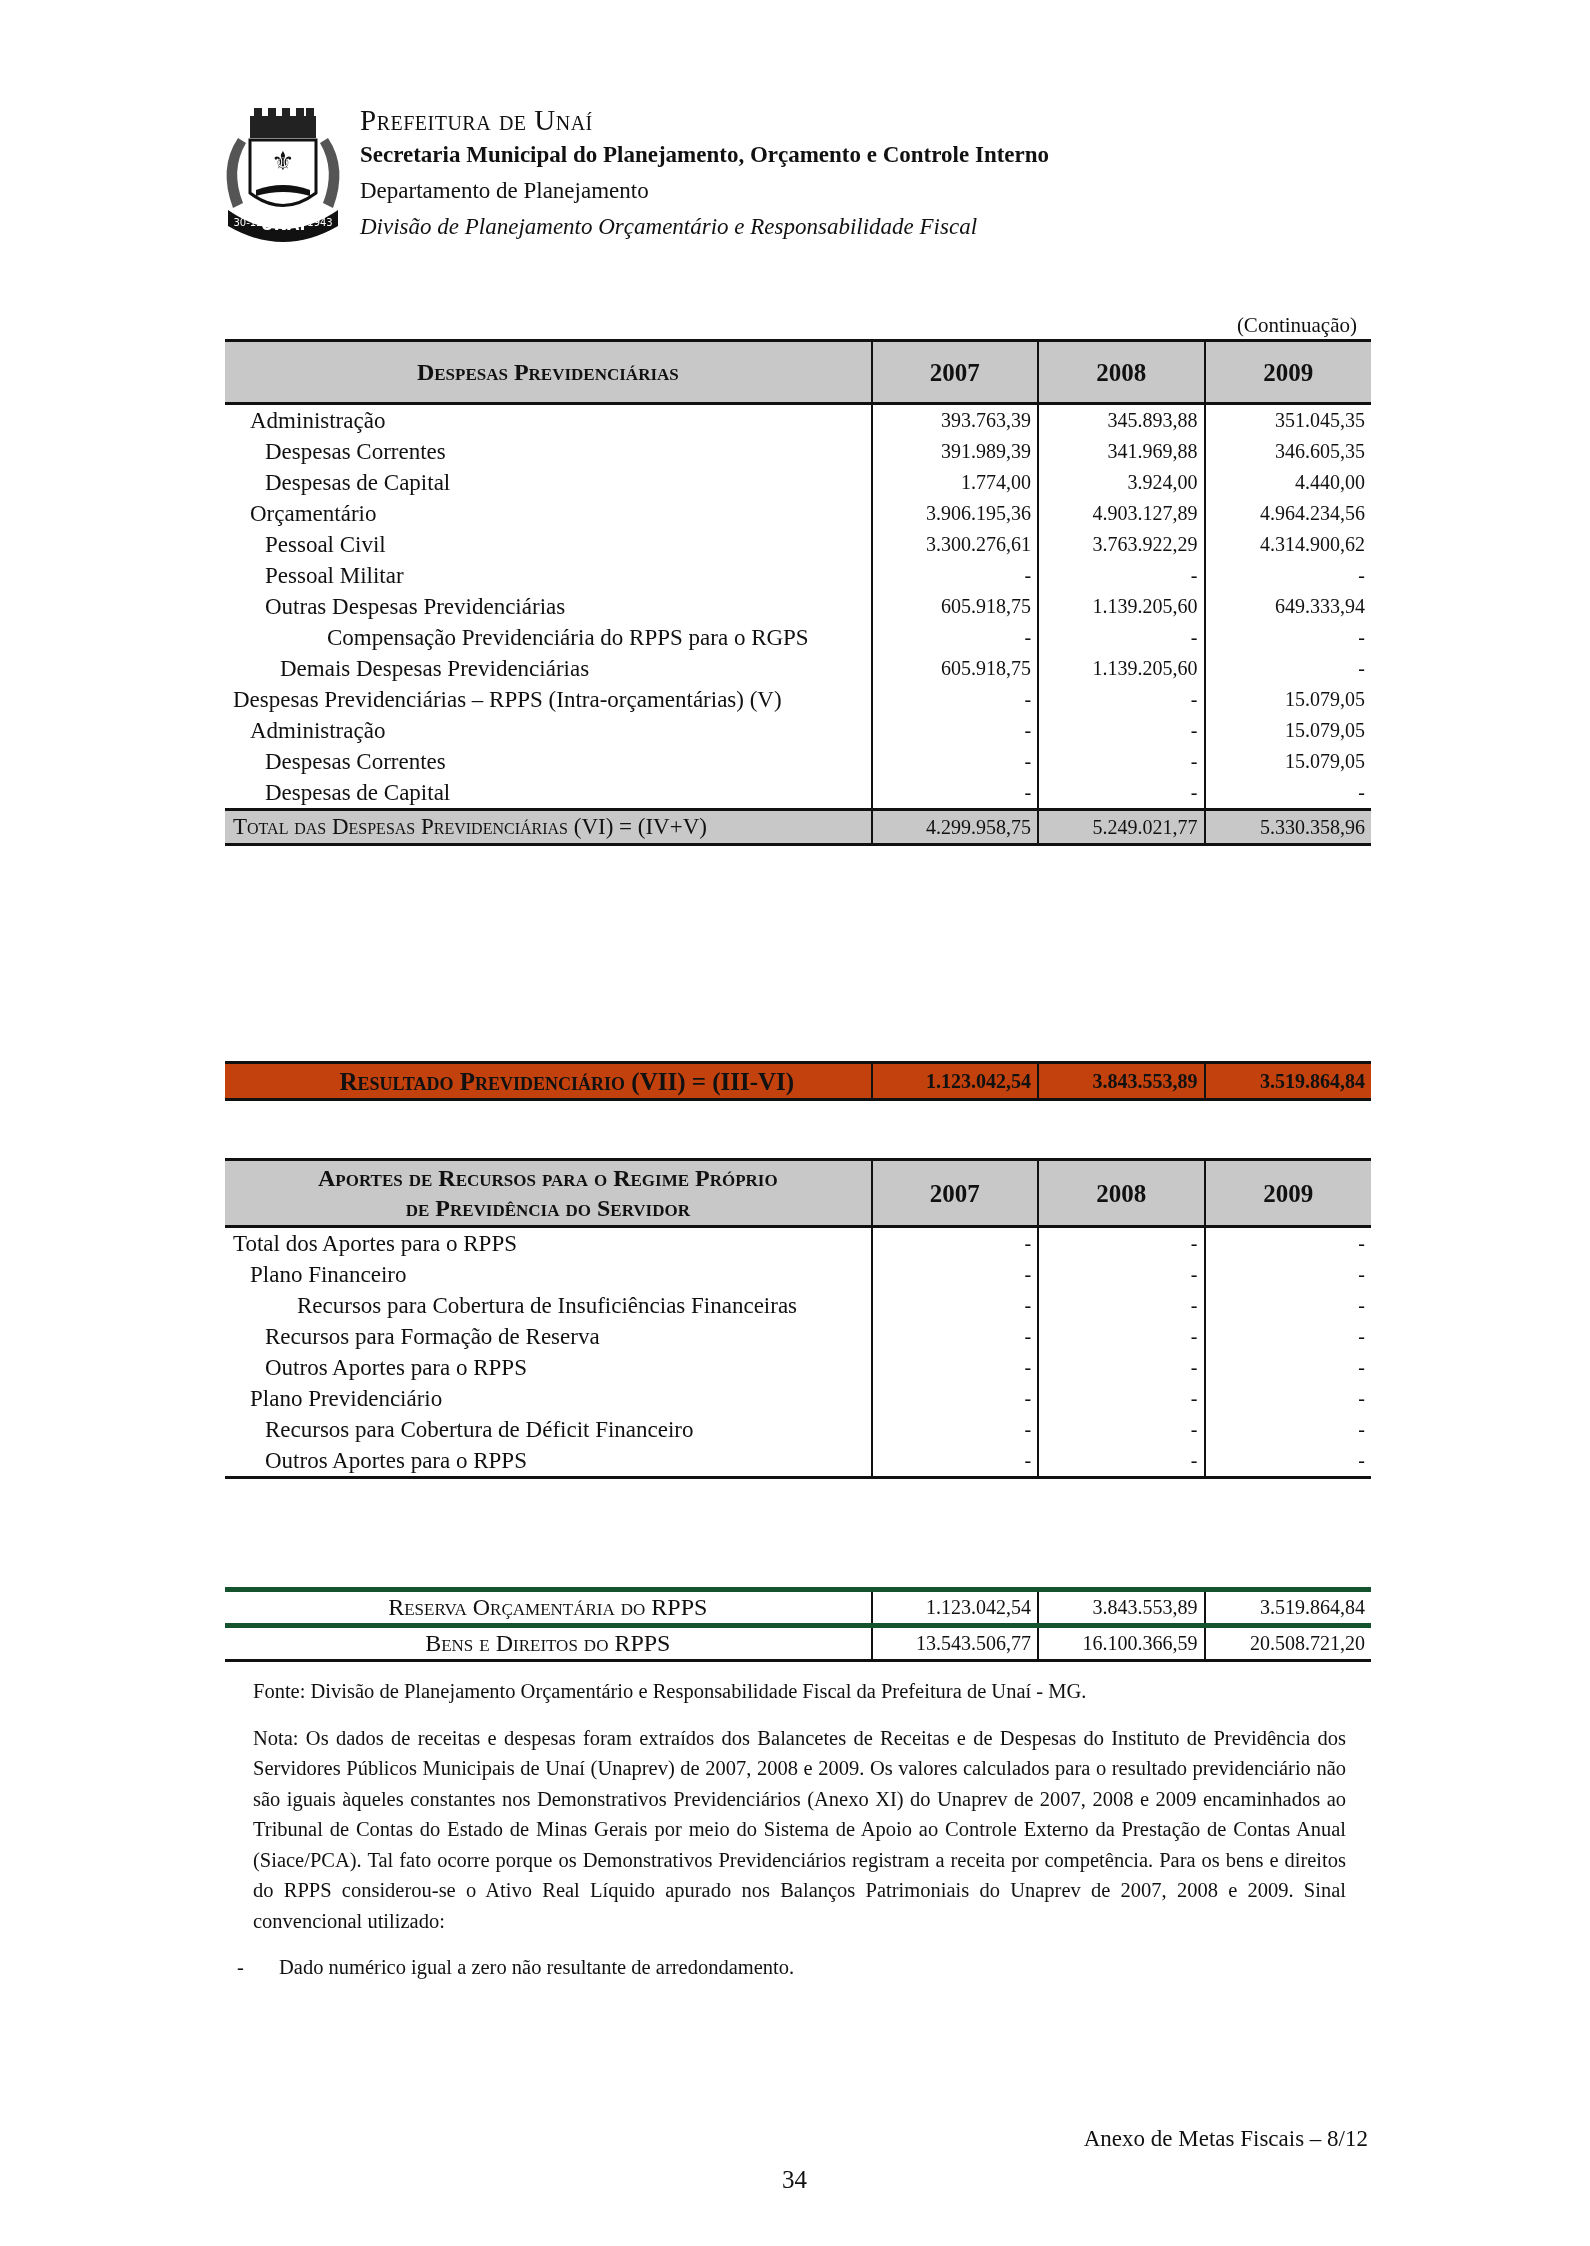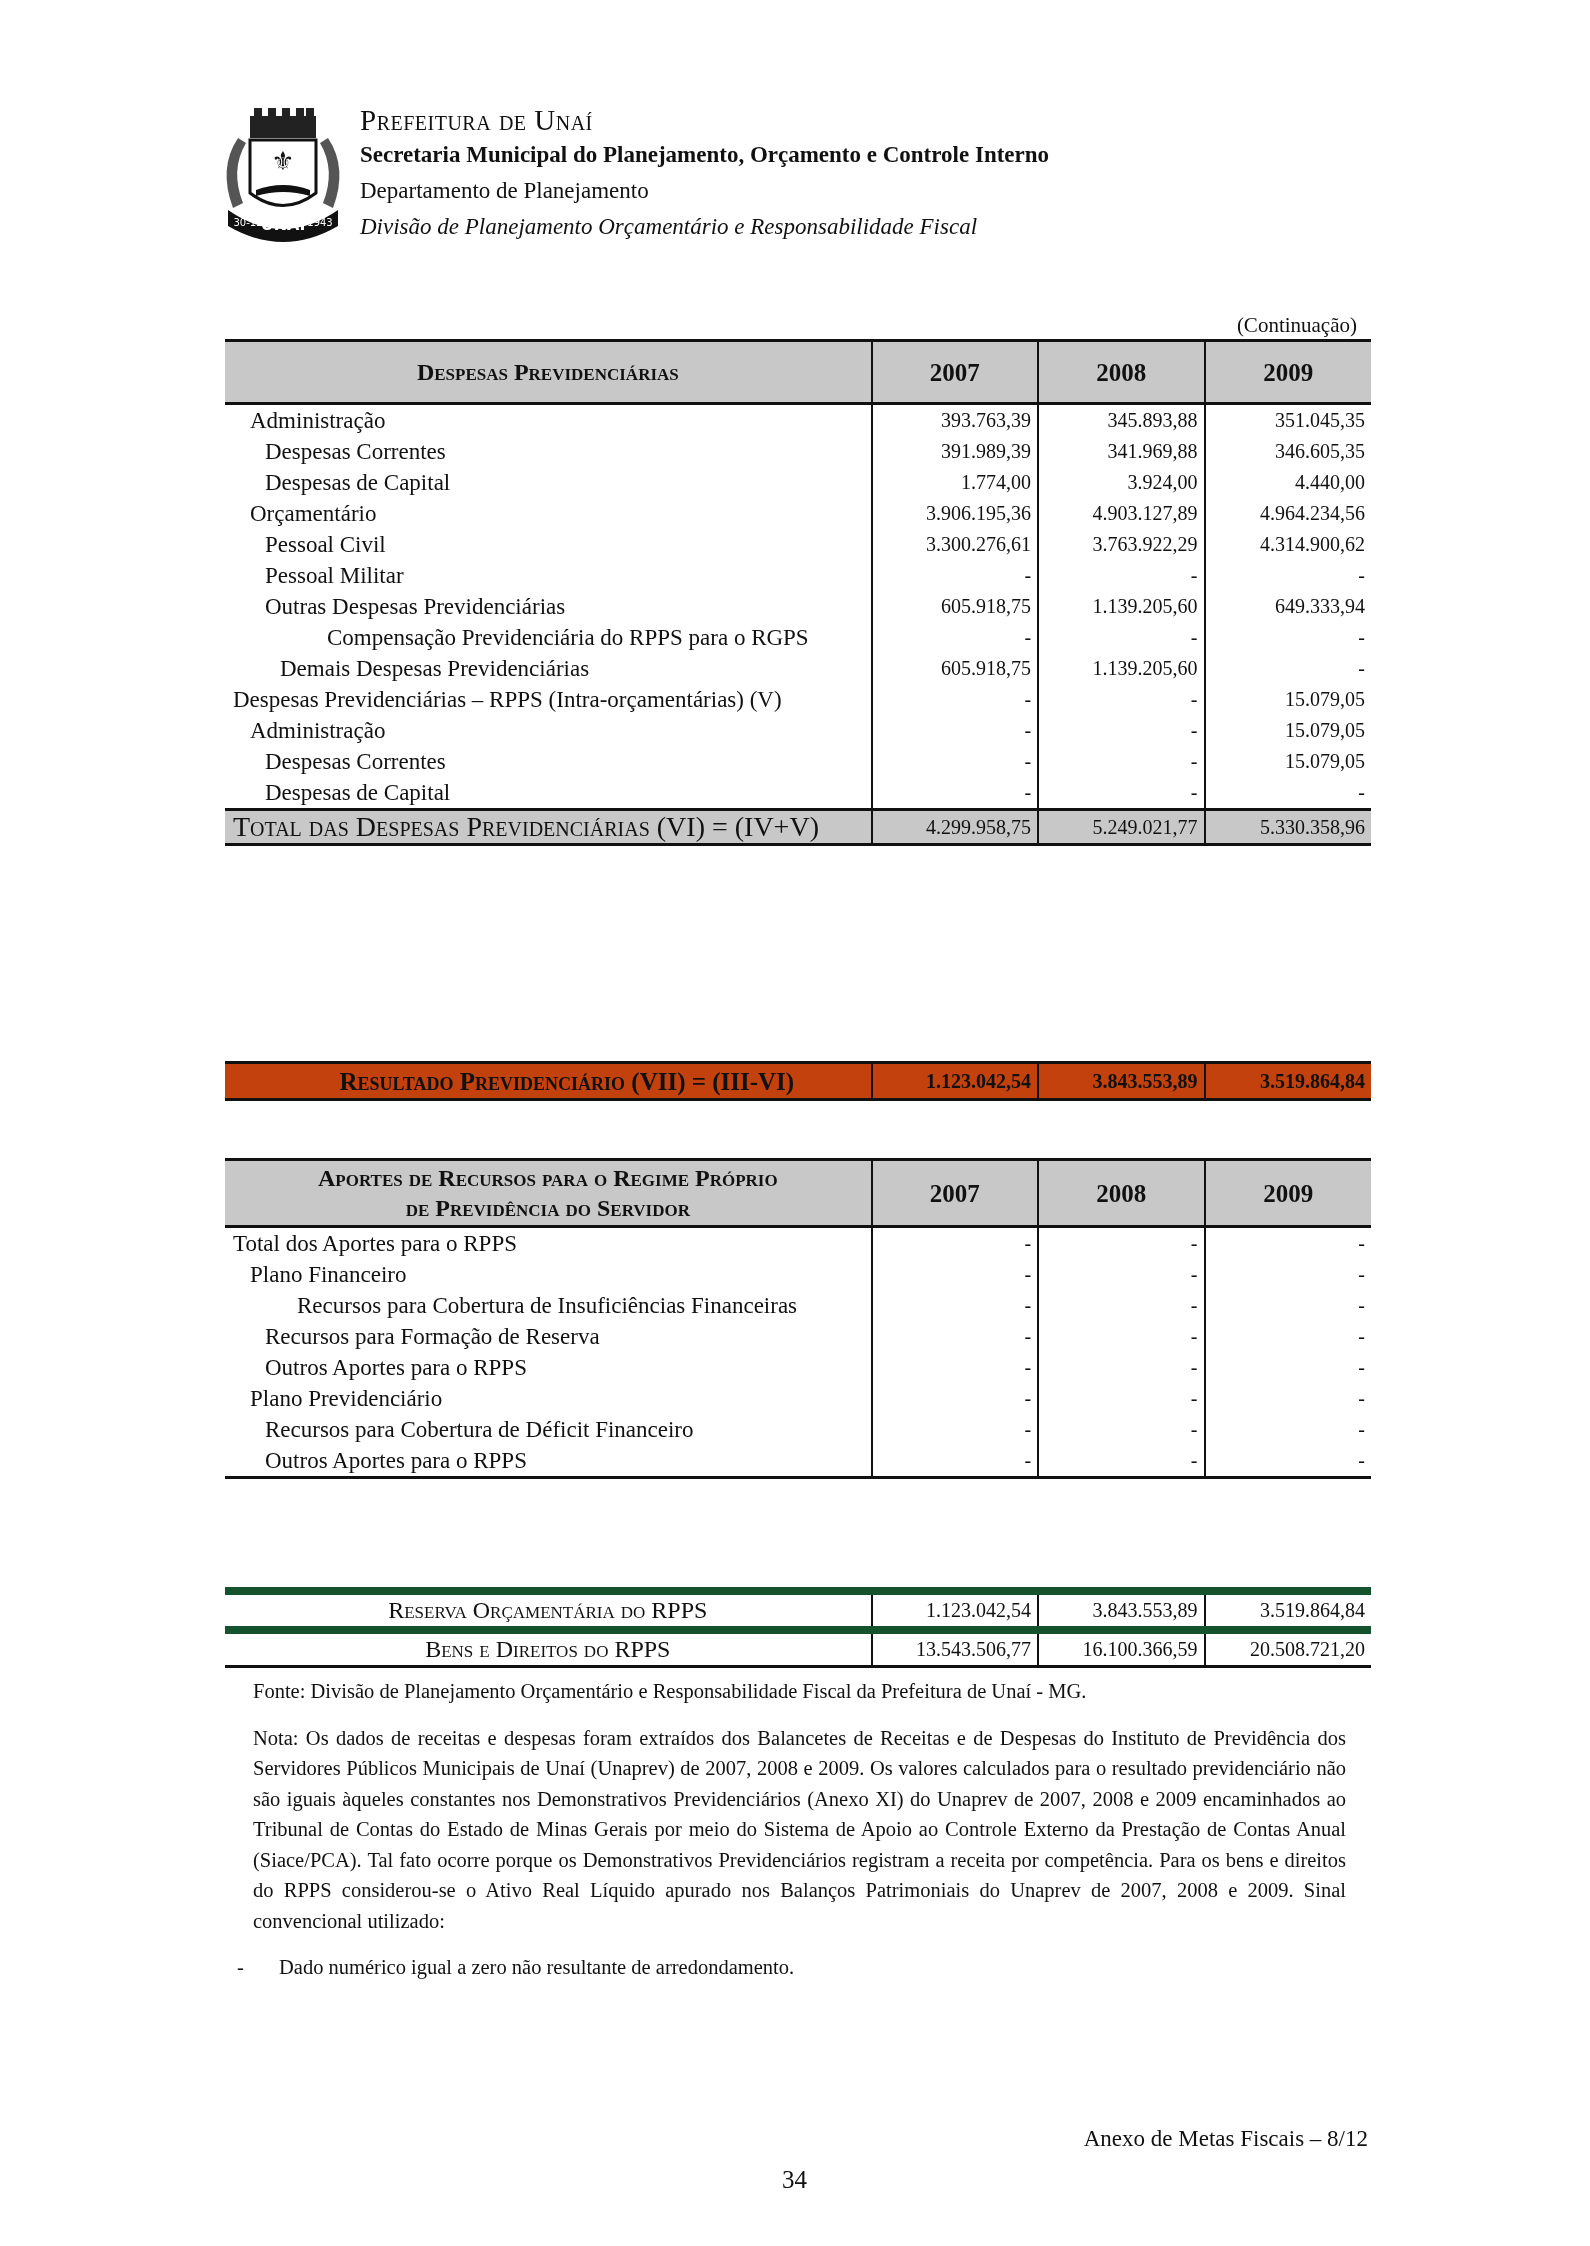--- a/index.html
+++ b/index.html
@@ -23,31 +23,31 @@
   table.t td.num { text-align:right; font-size:20px; border-left:2px solid #111; }
   table.t th.yr { border-left:2px solid #111; font-variant:normal; font-family:"Liberation Serif",serif; font-size:25px; }
   table.t thead tr { border-top:3px solid #111; border-bottom:3px solid #111; }
   table.t tbody tr:last-child { border-bottom:3px solid #111; }
   .lbl { text-align:left; }
   .i0 { padding-left:8px !important; }
   .i1 { padding-left:25px !important; }
   .i2 { padding-left:40px !important; }
   .i3 { padding-left:55px !important;margin-top:20px; }
   tr.tot td { background:#c8c8c8; }
-  tr.tot td.lbl { font-variant:small-caps; font-size:28px; line-height:32px; }
+  tr.tot td.lbl { font-variant:small-caps; font-size:23px; line-height:32px; }
   tr.tot { border-top:3px solid #111; }
 
   table.res { top:1061px; }
   table.res tr { border-top:3px solid #111; border-bottom:3px solid #111; }
   table.res td { background:#c2410c; height:34px;padding-left:44px; }
   table.res td.lbl { text-align:center; font-weight:bold; font-variant:small-caps; font-size:25px; }
   table.res td.num { font-weight:bold; }
 
   table.sum { top:1587px; }
-  table.sum tr { border-top:8px solid #14532d; border-bottom:3px solid #111; }
+  table.sum tr { border-top:5px solid #14532d; border-bottom:3px solid #111; }
   table.sum td { height:31px; }
   table.sum td.lbl { text-align:center; font-variant:small-caps; font-size:24px; }
 
   .notes { left:237px; width:1125px; top:1660px; font-size:20.5px; line-height:30.5px; text-align:justify; }
   .notes p { margin:16px; }
   .legend { display:flex; }
   .legend .dash { width:42px; }
 
   .footer { right:222px; top:2126px; font-size:23px; }
   .pageno { left:782px; top:2166px; font-size:25px; }

